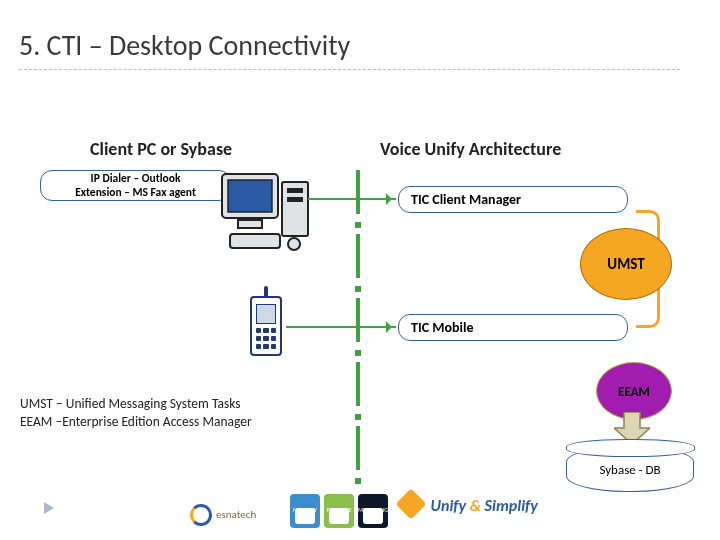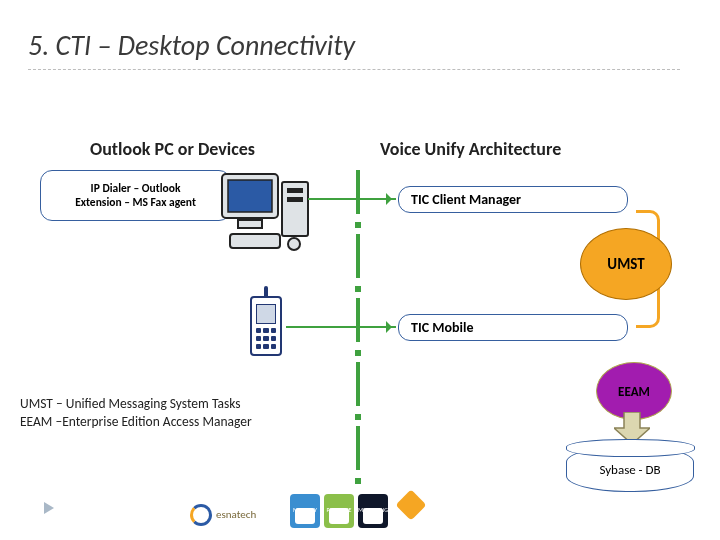--- a/index.html
+++ b/index.html
@@ -6,22 +6,21 @@
   body {
     margin: 0;
     width: 720px;
     height: 540px;
     font-family: "Calibri", "Segoe UI", Arial, sans-serif;
     background: #fff;
     position: relative;
     overflow: hidden;
   }
   .title-area {
-    padding: 28px 40px 8px 28px;
-    font-style: italic;
+    padding: 28px 40px 8px 19px;
   }
   .title {
     font-size: 28px;
     font-weight: 400;
     color: #3a3a3a;
     margin: 0;
   }
   .title-rule {
     border: none;
     border-top: 1.5px dashed #bdbdbd;
@@ -56,21 +55,21 @@
     left: -1px;
     width: 6px; height: 6px;
     background: #3fa13f;
   }
 
   
   .label-box {
     position: absolute;
     left: 40px; top: 170px;
     width: 191px;
-    padding: 10px 8px;
+    padding: 0 8px;
     border: 1.5px solid #365f9f;
     border-radius: 12px;
     font-size: 11.5px;
     font-weight: 700;
     text-align: center;
     line-height: 1.25;
     background: #fff;
   }
   .pc {
     position: absolute;
@@ -272,21 +271,21 @@
   }
 </style>
 </head>
 <body>
 
 <div class="title-area">
   <h1 class="title">5. CTI – Desktop Connectivity</h1>
   <hr class="title-rule">
 </div>
 
-<div class="col-heading col-left">Outlook PC or Devices</div>
+<div class="col-heading col-left">Client PC or Sybase</div>
 <div class="col-heading col-right">Voice Unify Architecture</div>
 
 <div class="divider">
   <div class="seg" style="top:0;   height:44px;"></div>
   <div class="dot" style="top:52px;"></div>
   <div class="seg" style="top:64px; height:44px;"></div>
   <div class="dot" style="top:116px;"></div>
   <div class="seg" style="top:128px;height:44px;"></div>
   <div class="dot" style="top:180px;"></div>
   <div class="seg" style="top:192px;height:44px;"></div>
@@ -368,16 +367,18 @@
   </div>
 
   <div class="mini-icons">
     <div class="ic ic1">MOBILITY</div>
     <div class="ic ic2">PRESENCE</div>
     <div class="ic ic3">MESSAGING</div>
   </div>
 
   <div class="unify">
     <span class="star"></span>
-    <br>
+    <span class="big">
+      <span>Unify </span><span class="amp">&amp;</span><span> Simplify</span>
+    </span><br>
     &nbsp;&nbsp;&nbsp;&nbsp;&nbsp;&nbsp;
   </div>
 </div>
 
 </body></html>

